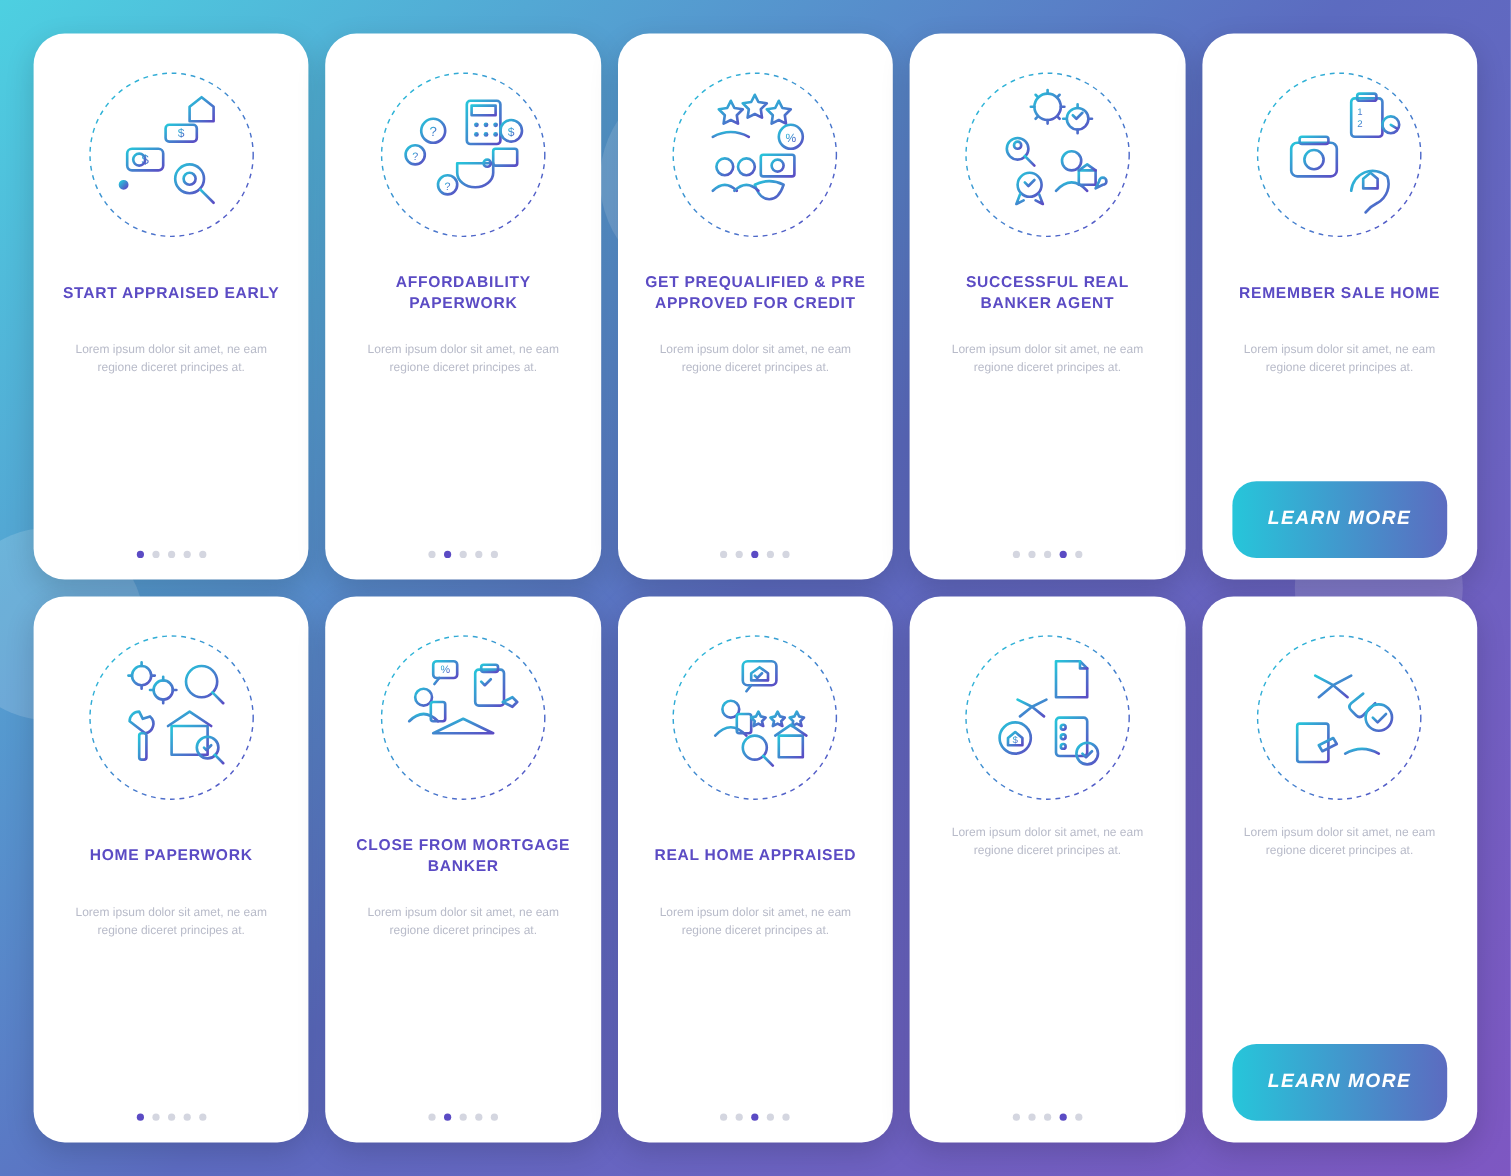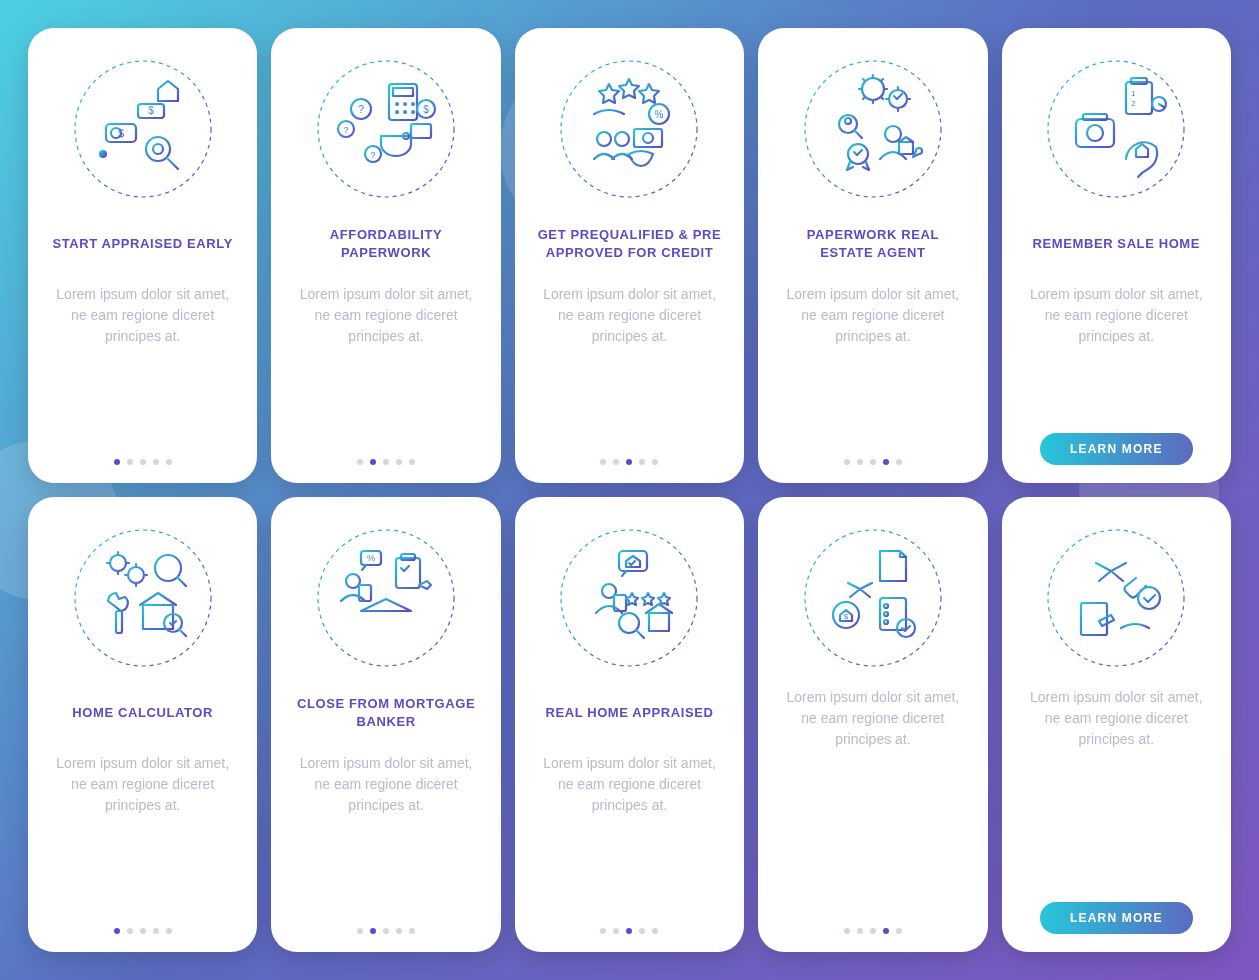--- a/index.html
+++ b/index.html
@@ -58,50 +58,51 @@
     color: #5B4BC4;
     margin-top: 14px;
     line-height: 1.35;
     min-height: 52px;
     display: flex;
     align-items: center;
     justify-content: center;
     padding: 0 6px;
   }
   .desc {
-    font-size: 14px;
+    font-size: 10px;
     color: #b8bbc9;
     text-align: center;
     line-height: 1.5;
     margin-top: 14px;
     padding: 0 8px;
   }
   .dots {
     display: flex;
     gap: 7px;
     margin-top: auto;
     padding-top: 16px;
   }
   .dot {
     width: 6px; height: 6px;
     border-radius: 50%;
     background: #d4d6e0;
   }
   .dot.active { background: #5B4BC4; }
   .btn {
     margin-top: auto;
-    padding: 9px 30px;
+    padding: 23px 30px;
     border-radius: 20px;
     background: linear-gradient(90deg, #26C6DA 0%, #5C6BC0 100%);
     color: #fff;
-    font-size: 12px;
+    font-size: 16px;
     font-weight: 600;
     letter-spacing: 1.2px;
     border: none;
     cursor: pointer;
+    font-style: italic;
   }
   .dash-circle {
     fill: none;
     stroke-dasharray: 4 4;
     stroke-width: 1.2;
   }
 </style>
 </head>
 <body>
 
@@ -253,21 +254,21 @@
             <path d="M52 108 l-3 8 l6 -3 M68 108 l3 8 l-6 -3"></path>
           <path d="M56 98 l3 3 l5 -5"></path>
           <circle cx="95" cy="80" r="8"></circle>
             <path d="M82 105 q13 -14 26 0"></path>
           <rect x="101" y="88" width="14" height="12"></rect>
             <path d="M101 88 l7 -5 l7 5"></path>
           <path d="M115 103 l3 -6 a3 3 0 1 1 3 3z"></path>
         </g>
       </svg>
     </div>
-    <div class="title">PAPERWORK REAL ESTATE AGENT</div>
+    <div class="title">SUCCESSFUL REAL BANKER AGENT</div>
     <div class="desc">Lorem ipsum dolor sit amet, ne eam regione diceret principes at.</div>
     <div class="dots">
       <span class="dot"></span>
       <span class="dot"></span>
       <span class="dot"></span>
       <span class="dot active"></span>
       <span class="dot"></span>
     </div>
   </div>
 
@@ -329,21 +330,21 @@
           <rect x="75" y="82" width="30" height="24"></rect>
             <path d="M72 82 l18 -12 l18 12"></path>
           <line x1="80" y1="90" x2="100" y2="90"></line>
             <line x1="80" y1="96" x2="100" y2="96"></line>
           <circle cx="105" cy="100" r="9"></circle>
             <line x1="111" y1="106" x2="118" y2="113"></line>
           <path d="M102 100 l2 2 l4 -4"></path>
         </g>
       </svg>
     </div>
-    <div class="title">HOME CALCULATOR</div>
+    <div class="title">HOME PAPERWORK</div>
     <div class="desc">Lorem ipsum dolor sit amet, ne eam regione diceret principes at.</div>
     <div class="dots">
       <span class="dot active"></span>
       <span class="dot"></span>
       <span class="dot"></span>
       <span class="dot"></span>
       <span class="dot"></span>
     </div>
   </div>
 

